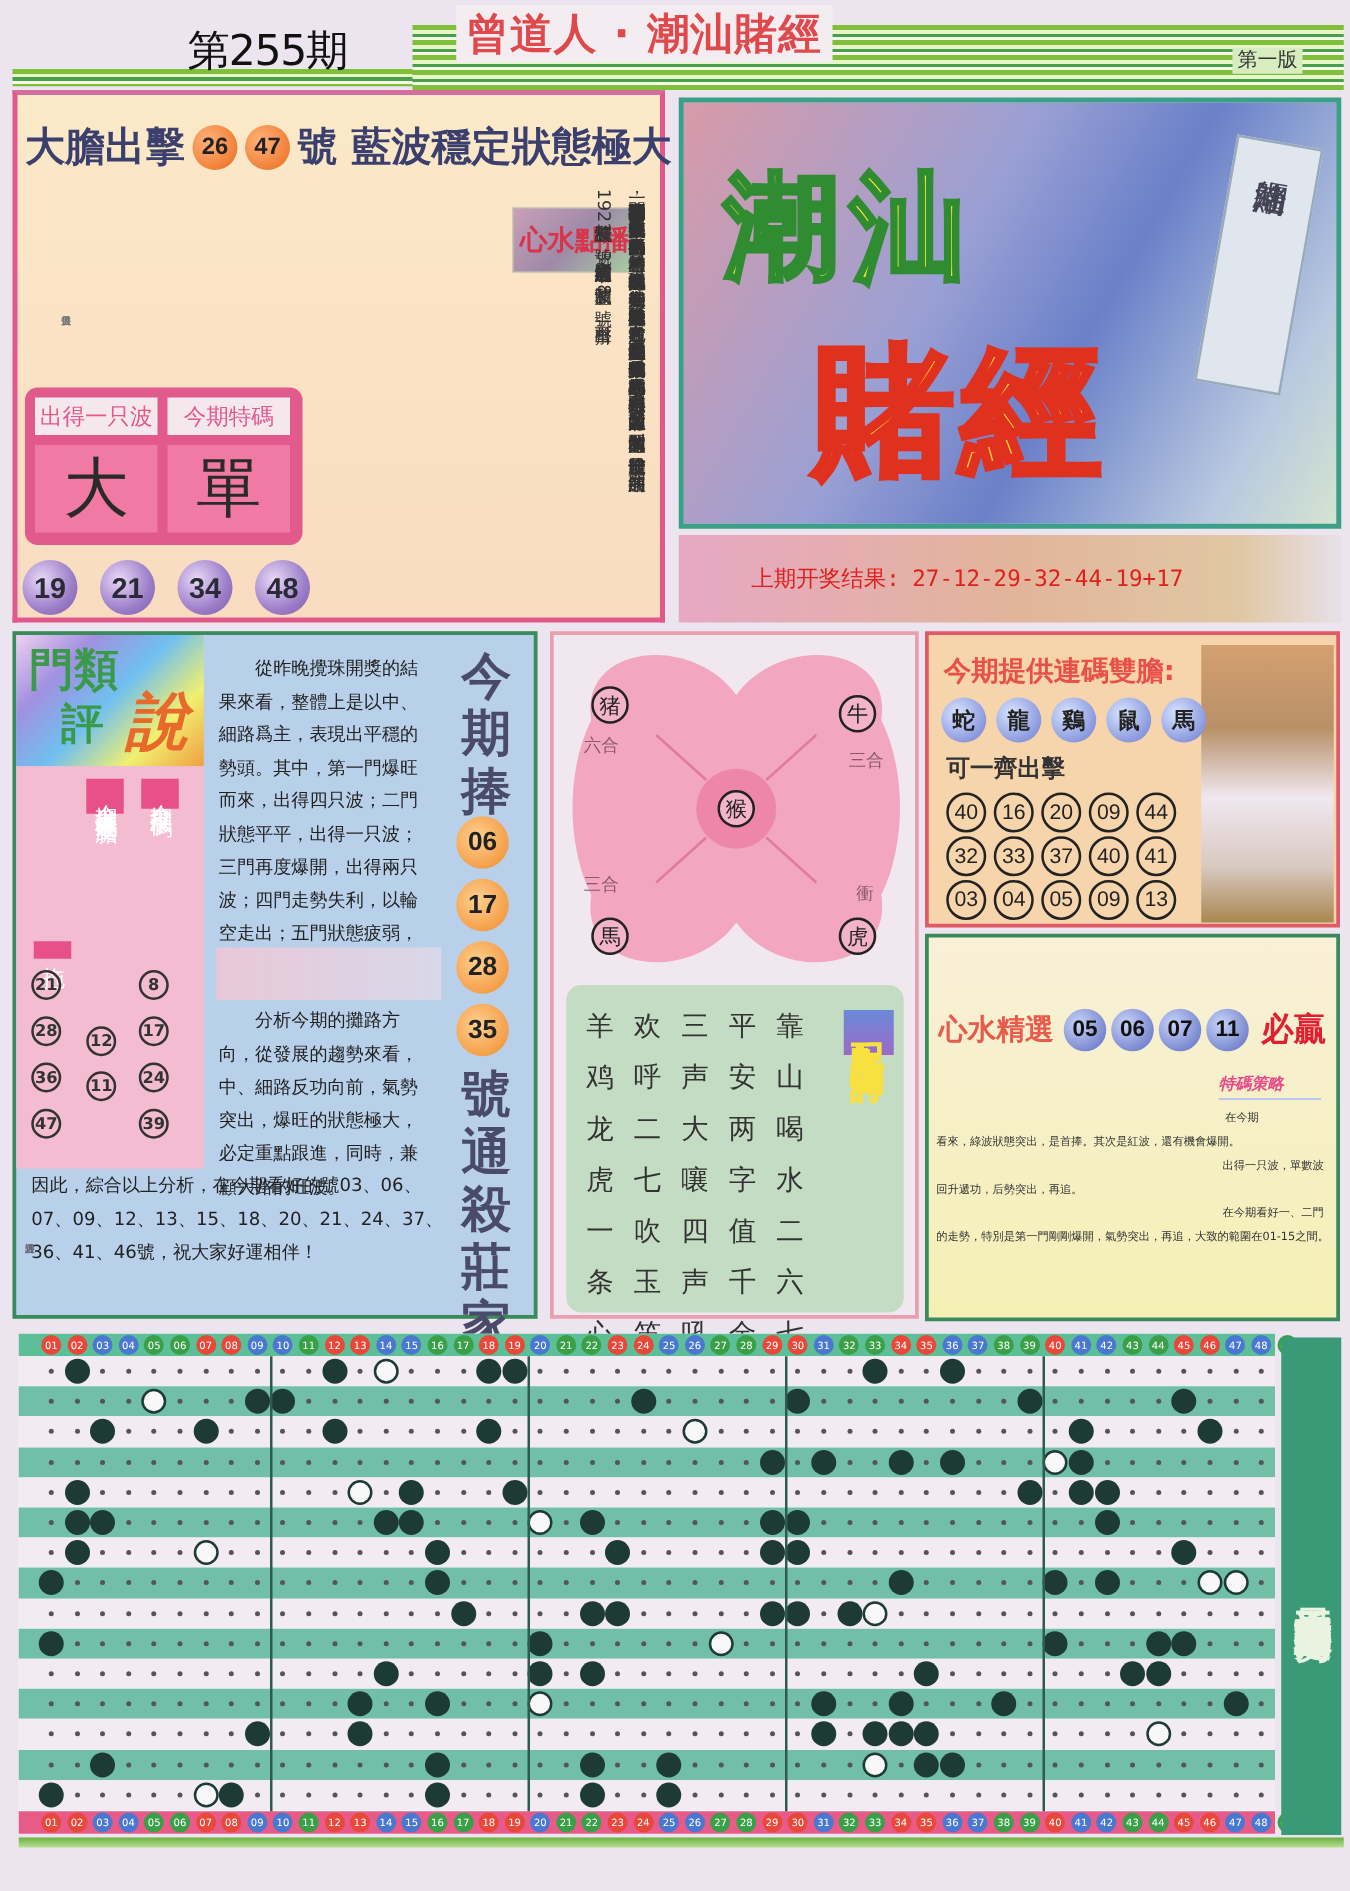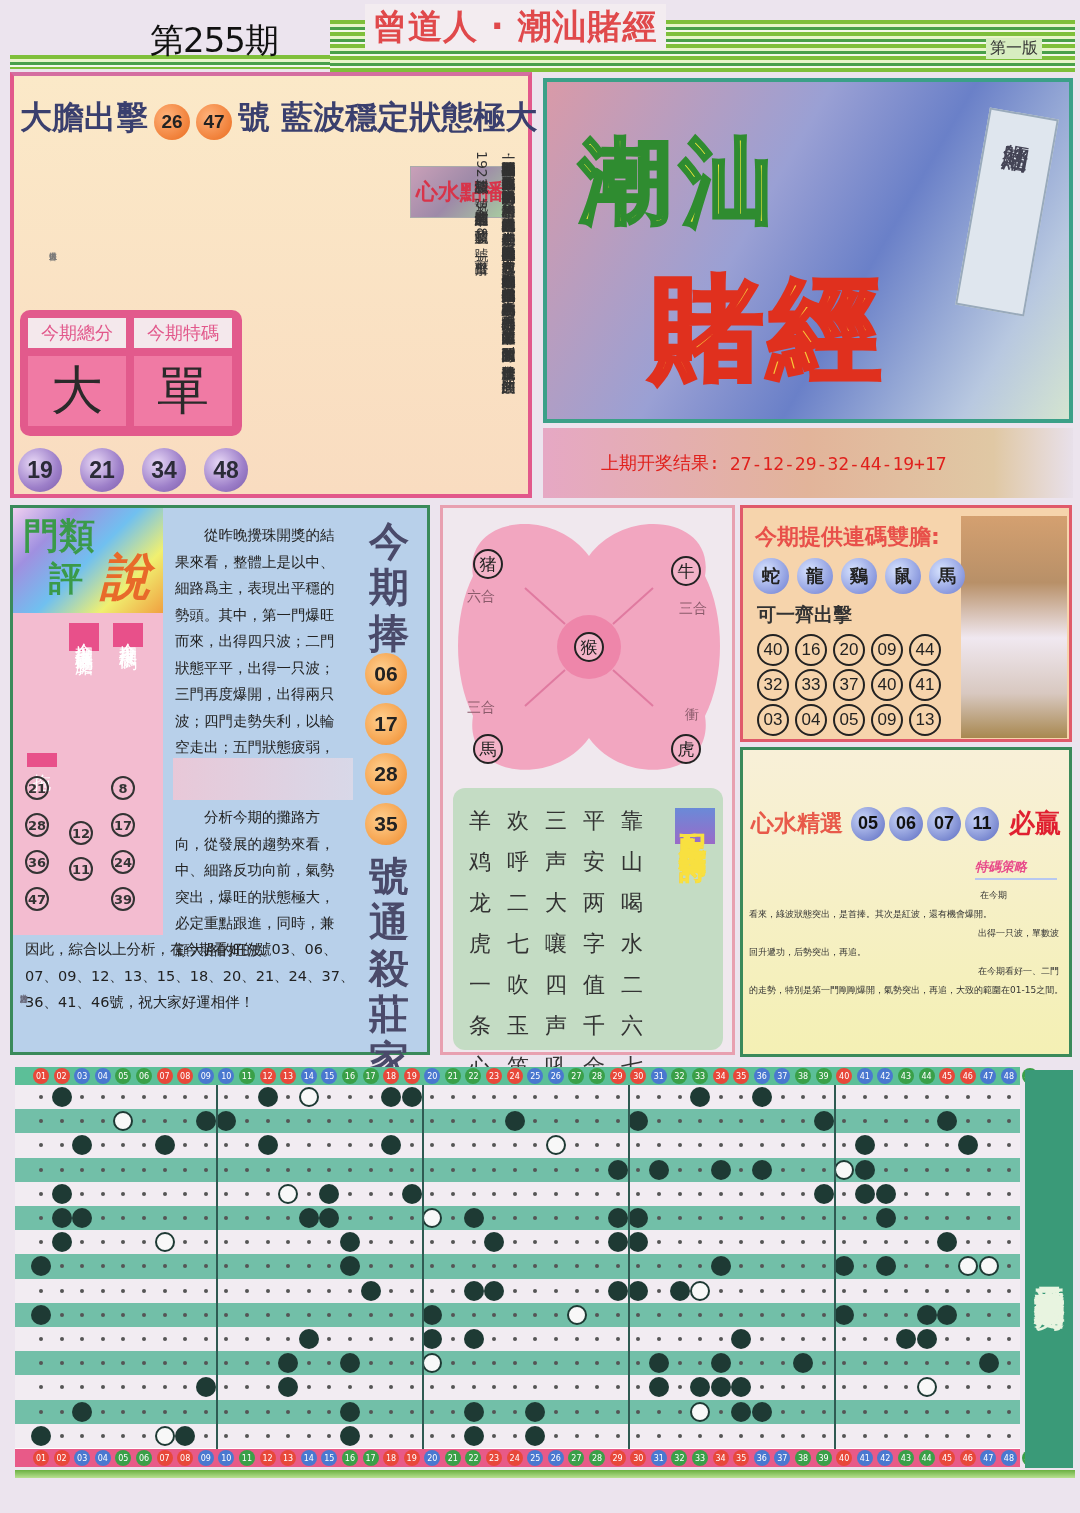--- a/index.html
+++ b/index.html
@@ -7,21 +7,21 @@
 .abs{position:absolute}
 
 #issue{left:150px;top:18px;font-size:34px;color:#111;letter-spacing:-1px}
 .stripes{background:repeating-linear-gradient(to bottom,#7fbf3a 0 4px,#e8f5c8 4px 7px,#4aa04a 7px 10px,#f4f8e8 10px 12px)}
 #stripeL{left:10px;top:55px;width:330px;height:14px}
 #stripeR{left:330px;top:20px;width:745px;height:52px}
 #brand{left:365px;top:4px;font-size:34px;font-weight:bold;color:#e0494b;background:#f3ecf0;padding:0 8px;letter-spacing:1px}
 #edition{left:986px;top:38px;font-size:16px;color:#333;background:#d7edc0;padding:0 4px}
 
 #s1{left:10px;top:72px;width:522px;height:426px;background:linear-gradient(180deg,#fbe9c8,#f9dcc0);border:4px solid #e2588b;border-top-color:#d46ea0}
-#s1head{left:6px;top:20px;font-size:32px;font-weight:bold;color:#3a3f6e;white-space:nowrap;display:flex;align-items:flex-end;gap:6px;font-family:"DejaVu Serif",serif}
+#s1head{left:6px;top:20px;font-size:32px;font-weight:bold;color:#3a3f6e;white-space:nowrap;display:flex;align-items:center;gap:6px;font-family:"DejaVu Serif",serif}
 .oball{display:inline-flex;width:36px;height:36px;border-radius:50%;background:radial-gradient(circle at 35% 35%,#ffb27a,#ea6a1c);color:#222;font-size:19px;font-family:"Liberation Sans",sans-serif;align-items:center;justify-content:center;font-weight:bold}
 #s1body{left:38px;top:75px;width:470px;height:235px;writing-mode:vertical-rl;font-size:14px;line-height:27px;color:#333;column-fill:auto}
 #xinshui{left:396px;top:90px;width:100px;height:52px;background:linear-gradient(135deg,#c9a0b8,#9e8aa8,#a8d0a0);color:#d8344a;font-size:22px;font-weight:bold;display:flex;align-items:center;justify-content:center;font-family:"DejaVu Serif",serif;border:1px solid #aaa}
 #s1credit{left:32px;top:170px;writing-mode:vertical-rl;font-size:8px;color:#777}
 #bigbox{left:6px;top:234px;width:222px;height:126px;background:#e25a8c;border-radius:10px}
 .lbl{position:absolute;top:8px;width:98px;height:30px;background:#f4e8ec;color:#e2588b;font-size:18px;display:flex;align-items:center;justify-content:center}
 .big{position:absolute;top:46px;width:98px;height:70px;background:#f07aa4;font-size:52px;color:#2a2a2a;display:flex;align-items:center;justify-content:center;font-family:"DejaVu Serif",serif}
 #pballs{left:4px;top:372px;display:flex;gap:18px}
 .pball{width:44px;height:44px;border-radius:50%;background:radial-gradient(circle at 35% 35%,#e8d8f6,#9d7fc9 60%,#7a5aa8);display:flex;align-items:center;justify-content:center;font-size:23px;font-weight:bold;color:#2b2b38;font-family:"Liberation Sans",sans-serif}
 
@@ -104,21 +104,21 @@
   <div class="abs" id="s1head">
     <span>大膽出擊</span>
     <span class="oball">26</span>
     <span class="oball">47</span>
     <span>號 藍波穩定狀態極大</span>
   </div>
   <div class="abs" id="xinshui">心水點播</div>
   <div class="abs" id="s1body">根據上一期六合彩攪珠開出的幸運號碼，依照三種顏色波的發展趨勢觀察，所得出的各路號碼的攤路走勢，整體的格局看來，是以大細路方向的表現較爲出色，但在今期的走勢看來，極有機會將會以中大路方向旺出的勢頭極高；而在波色方面看來，近期的三波走勢則以紅波的表現十分旺盛，相信在今期仍然值得大家作重點吼實。爲此在今期的心水點播裏，得出的心水推介是很明顯，是以第三門方向的藍波26號和第五門方向的藍波47號作雙膽出擊最佳，而第二門的紅波19號和綠波21號，還有第四門的紅波34號和藍波48號，可一齊出擊。</div>
   <div class="abs" id="s1credit">曾道人提供</div>
   <div class="abs" id="bigbox">
-    <div class="lbl" style="left:8px">今期總分</div>
+    <div class="lbl" style="left:8px">出得一只波</div>
     <div class="lbl" style="left:114px">今期特碼</div>
     <div class="big" style="left:8px">大</div>
     <div class="big" style="left:114px">單</div>
   </div>
   <div class="abs" id="pballs">
     <div class="pball">19</div>
     <div class="pball">21</div>
     <div class="pball">34</div>
     <div class="pball">48</div>
   </div>

